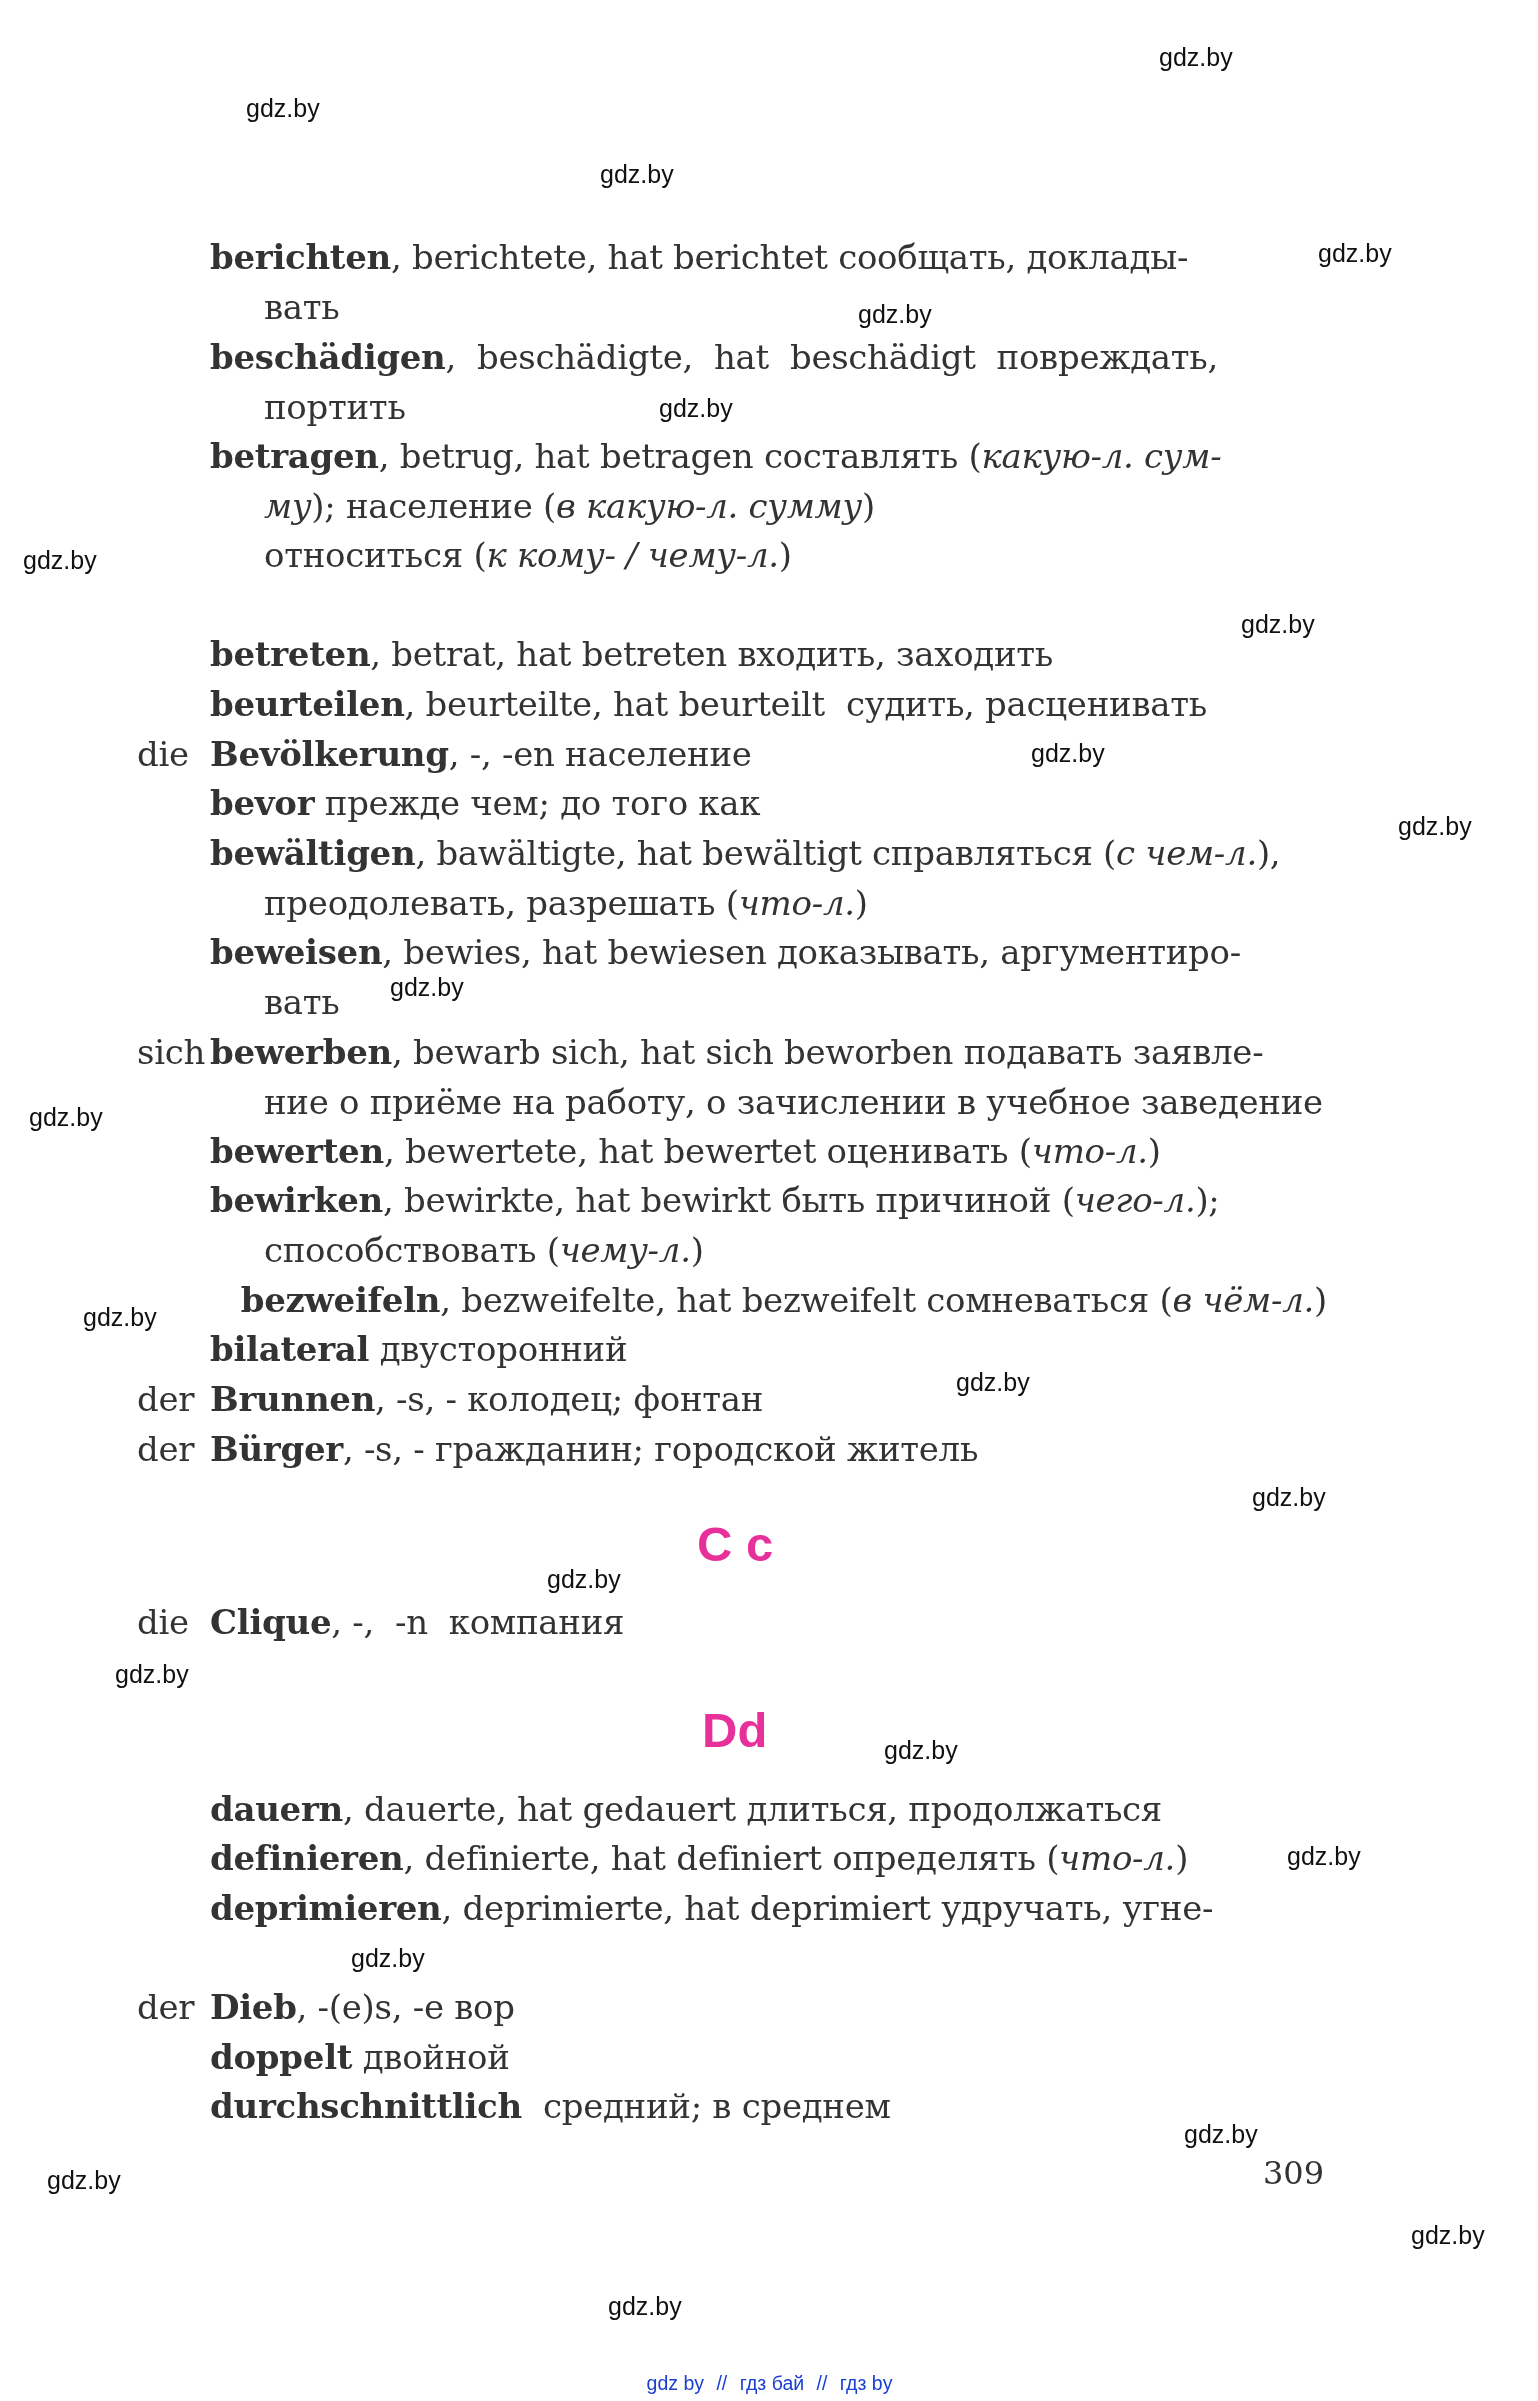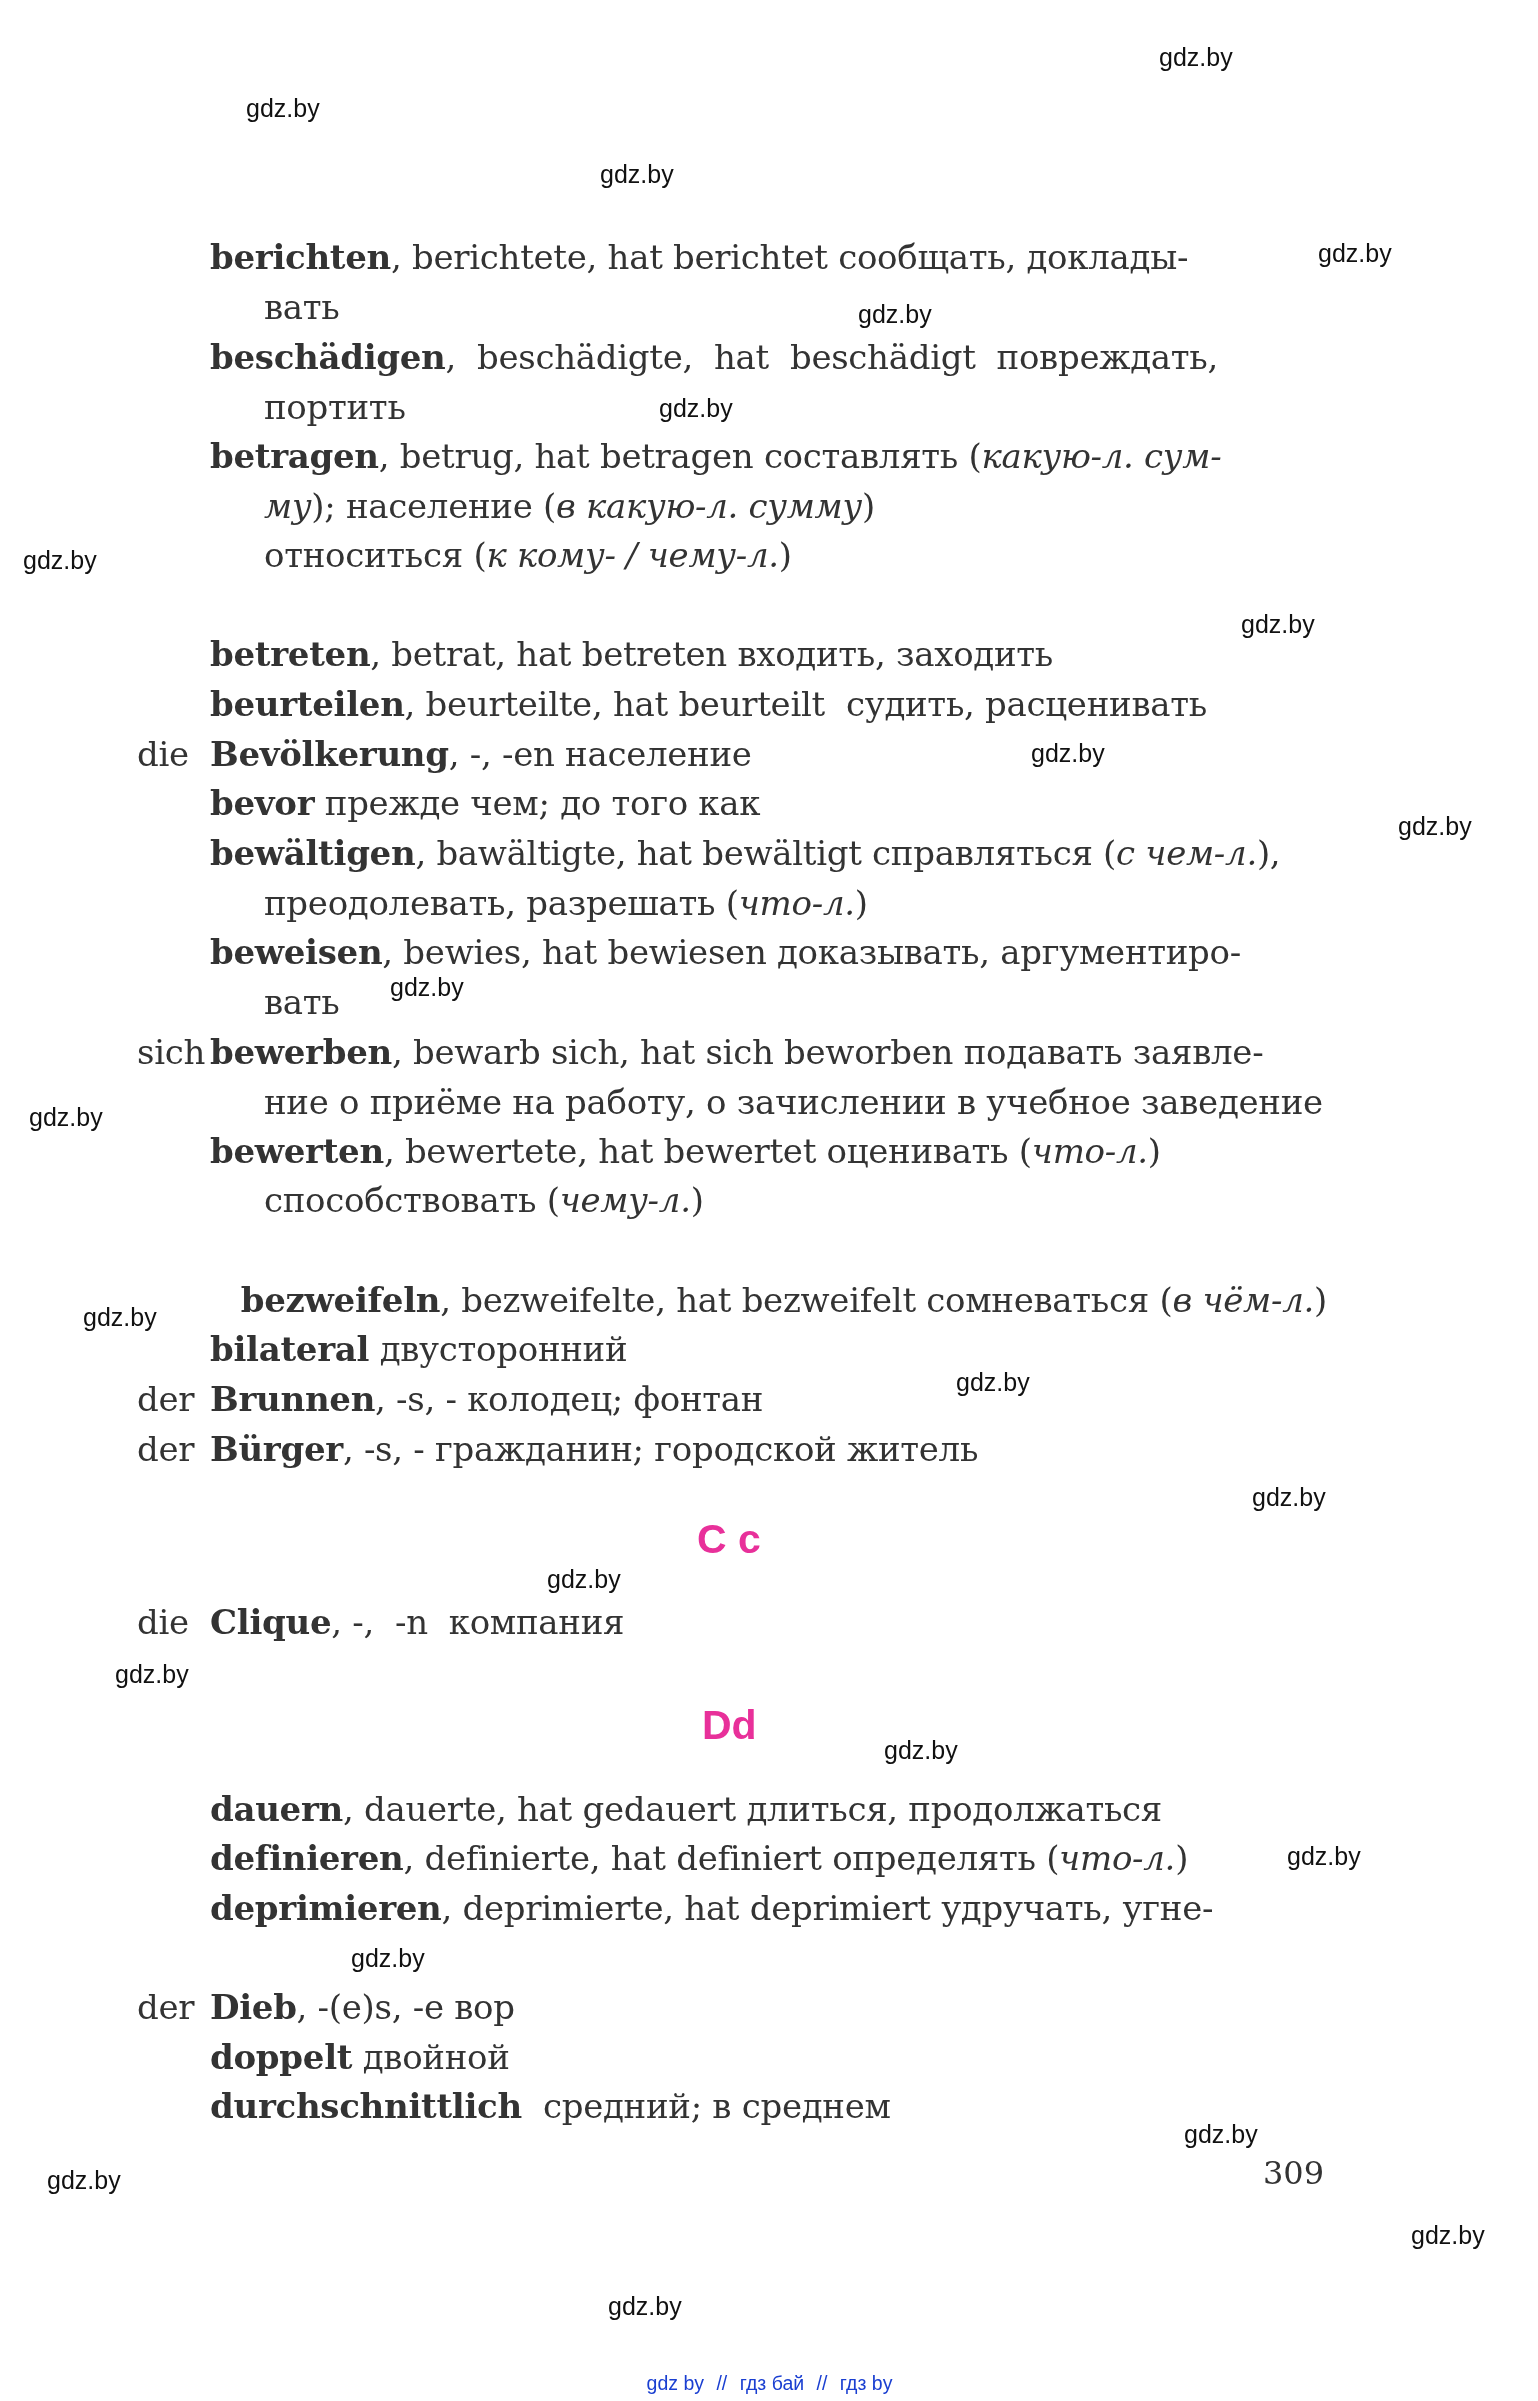--- a/index.html
+++ b/index.html
@@ -18,21 +18,21 @@
   }
   .entry .line { display: block; white-space: nowrap; height: 50px; }
   .entry .cont { padding-left: 54px; }
   .entry .article {
     position: absolute; left: -73px; top: 0;
   }
   .entry b { font-weight: bold; }
   .entry i { font-style: italic; }
   .section-letter {
     position: absolute; font-family: "Liberation Sans", "DejaVu Sans", sans-serif;
-    font-weight: bold; font-size: 41px; color: #e8309a;
+    font-weight: bold; font-size: 49px; color: #e8309a;
   }
   .page-number {
     position: absolute; left: 1263px; top: 2154px;
     font-family: "DejaVu Serif", "Liberation Serif", serif; font-size: 32px; color: #333333;
   }
   .copyright {
     position: absolute; left: 0; width: 1539px; top: 2201px; text-align: center;
     font-family: "Liberation Sans", "DejaVu Sans", sans-serif; font-size: 44px;
     color: #f48cbf;
   }
@@ -91,20 +91,21 @@
       </div>
       <div class="entry" style="top: 1027px;">
         <span class="article">sich</span>
         <span class="line"><b style="white-space: pre; text-align: right;">bewerben</b><span style="white-space: pre;">, bewarb sich, hat sich beworben подавать заявле-</span></span>
         <span class="line cont"><span style="white-space: pre;">ние о приёме на работу, о зачислении в учебное заведение</span></span>
       </div>
       <div class="entry" style="top: 1126px;">
         <span class="line"><b style="white-space: pre;">bewerten</b><span style="white-space: pre;">, bewertete, hat bewertet оценивать (</span><i style="white-space: pre;">что-л.</i><span style="white-space: pre;">)</span></span>
       </div>
       <div class="entry" style="top: 1175px;">
+        <span class="line"><b style="white-space: pre;">bewirken</b><span style="white-space: pre;">, bewirkte, hat bewirkt быть причиной (</span><i style="white-space: pre;">чего-л.</i><span style="white-space: pre;">);</span></span>
         <span class="line cont"><span style="white-space: pre;">способствовать (</span><i style="white-space: pre;">чему-л.</i><span style="white-space: pre;">)</span></span>
       </div>
       <div class="entry" style="top: 1275px; text-align: right;">
         <span class="line"><b style="white-space: pre;">bezweifeln</b><span style="white-space: pre;">, bezweifelte, hat bezweifelt сомневаться (</span><i style="white-space: pre;">в чём-л.</i><span style="white-space: pre;">)</span></span>
       </div>
       <div class="entry" style="top: 1324px;">
         <span class="line"><b style="white-space: pre;">bilateral</b><span style="white-space: pre;"> двусторонний</span></span>
       </div>
       <div class="entry" style="top: 1374px;">
         <span class="article">der</span>

